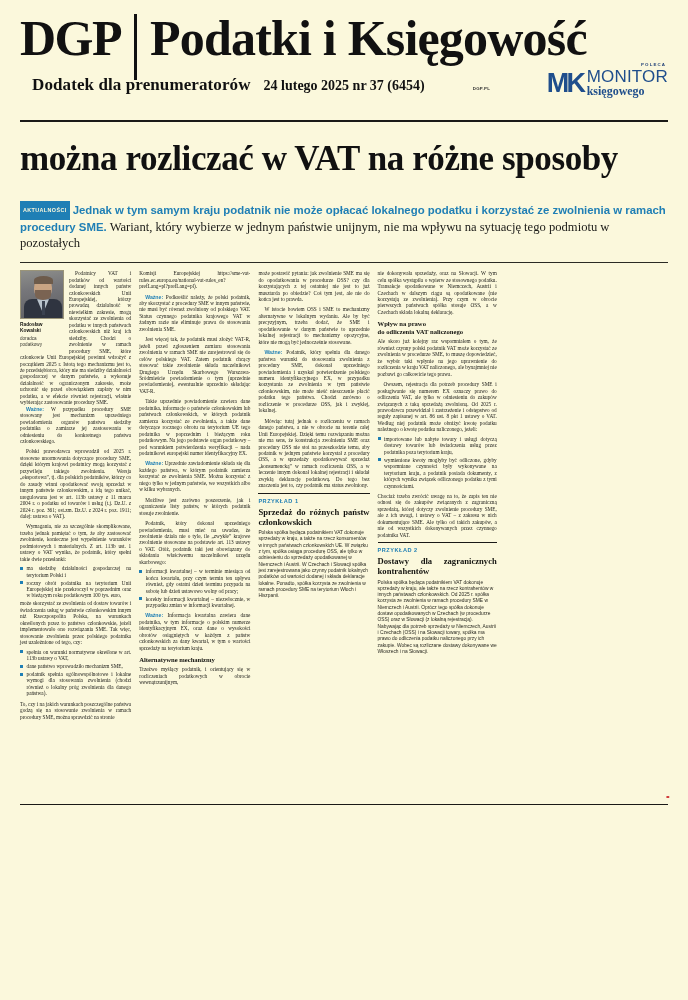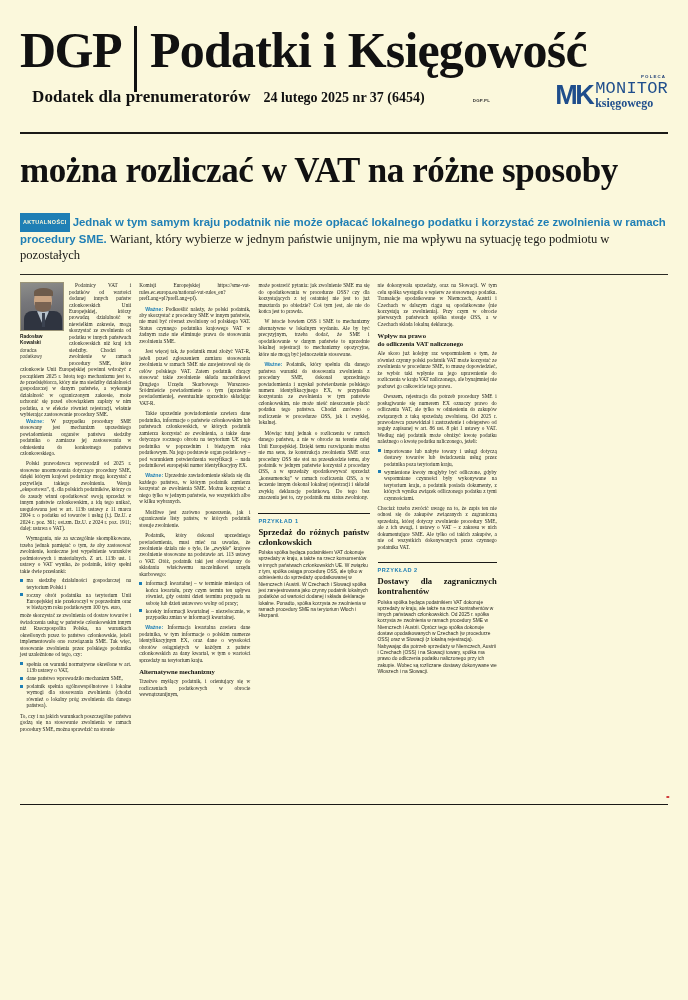--- a/index.html
+++ b/index.html
@@ -4,39 +4,39 @@
 <style>
   html,body{margin:0;padding:0;}
   body{
     width:688px;height:1000px;
     background:#fbf8dc;
     font-family:"Liberation Serif", serif;
     color:#1a1a17;
     overflow:hidden;
     position:relative;
   }
-  .page{width:688px;height:816px;position:relative;box-sizing:border-box;padding:12px 20px;border-radius:26px;}
+  .page{width:688px;height:816px;position:relative;box-sizing:border-box;padding:0 20px;border-radius:26px;}
 
   
   .masthead{position:relative;height:118px;}
   .mast-title{position:absolute;left:0;top:12px;display:flex;align-items:flex-start;}
   .dgp{font-family:"Liberation Serif",serif;font-weight:bold;font-size:50px;line-height:52px;letter-spacing:-1.5px;color:#111;}
   .mast-divider{width:3px;background:#111;height:66px;margin:2px 13px 0 13px;}
   .mast-name{font-family:"Liberation Serif",serif;font-weight:bold;font-size:50px;line-height:52px;letter-spacing:-0.8px;color:#111;}
   .mast-sub{position:absolute;left:12px;top:75px;display:flex;align-items:baseline;}
   .sub-main{font-family:"Liberation Serif",serif;font-weight:bold;font-size:17px;color:#111;letter-spacing:0.1px;}
   .sub-date{font-family:"Liberation Serif",serif;font-weight:bold;font-size:14px;color:#111;margin-left:13px;}
   .sub-url{font-family:"Liberation Sans",sans-serif;font-weight:bold;font-size:4.4px;color:#333;margin-left:48px;letter-spacing:0.3px;}
 
   .mk-block{position:absolute;right:0;top:62px;text-align:right;}
   .poleca{font-family:"Liberation Sans",sans-serif;font-size:4.4px;font-weight:bold;color:#1f3f77;letter-spacing:1.1px;margin-bottom:2px;margin-right:2px;}
   .mk-row{display:flex;align-items:center;}
   .mk-logo{font-family:"Liberation Sans",sans-serif;font-weight:bold;font-size:27px;line-height:27px;color:#1f4e8c;letter-spacing:-2.5px;}
   .mk-words{margin-left:3px;text-align:left;}
-  .mk-monitor{font-family:Liberation Mono, monospace;font-size:17px;line-height:16px;color:#1f4e8c;letter-spacing:0.2px;}
+  .mk-monitor{font-family:Liberation Sans, sans-serif;font-size:17px;line-height:16px;color:#1f4e8c;letter-spacing:0.2px;}
   .mk-ksiegowego{font-family:"Liberation Serif",serif;font-weight:bold;font-size:12px;line-height:13px;color:#1f4e8c;}
 
   .rule-thick{border-top:2.2px solid #1a1a17;margin-top:2px;}
 
   
   .headline{margin-top:17px;font-family:"Liberation Serif",serif;font-weight:bold;font-size:35px;line-height:39px;letter-spacing:-0.4px;color:#111;}
   .headline .l2{display:block;}
 
   
   .lead{margin-top:14px;font-size:12.6px;line-height:15.6px;font-family:"Liberation Serif",serif;}
@@ -75,21 +75,21 @@
 
   .wazne{color:#1f7fb5;font-weight:bold;font-family:"Liberation Sans",sans-serif;font-size:5.2px;}
 
   ul.blist{list-style:none;margin:3px 0 0 0;padding:0;}
   ul.blist li{position:relative;padding-left:6.5px;margin-bottom:1.5px;text-align:justify;}
   ul.blist li:before{content:"";position:absolute;left:0;top:1.6px;width:3px;height:3px;background:#1f7fb5;}
 
   .subhead{font-family:"Liberation Sans",serif;font-weight:bold;font-size:6.6px;line-height:7.8px;margin:5px 0 2.5px 0;color:#141410;font-family:"Liberation Serif",serif;}
 
   
-  .example{border-top:1.4px solid #1a1a17;margin-top:12px;padding-top:4px;}
+  .example{border-top:1.4px solid #1a1a17;margin-top:4px;padding-top:4px;}
   .ex-tag{font-family:"Liberation Sans",sans-serif;font-weight:bold;font-size:5.6px;letter-spacing:0.5px;color:#1f7fb5;margin-bottom:2.5px;}
   .ex-title{font-family:"Liberation Serif",serif;font-weight:bold;font-size:8.6px;line-height:10px;margin-bottom:3.5px;color:#141410;}
   .ex-body{font-family:"Liberation Sans",sans-serif;font-size:4.85px;line-height:6.3px;text-align:left;color:#2a2a22;}
   .ex-body p{text-indent:0;margin:0 0 3px 0;}
 
   
   .footer{position:absolute;left:20px;right:20px;bottom:11px;}
   .foot-rule{border-top:1.6px solid #1a1a17;}
   .foot-mark{position:absolute;right:0;top:-12px;font-size:9px;color:#d03a3a;letter-spacing:-2px;}
 </style>

